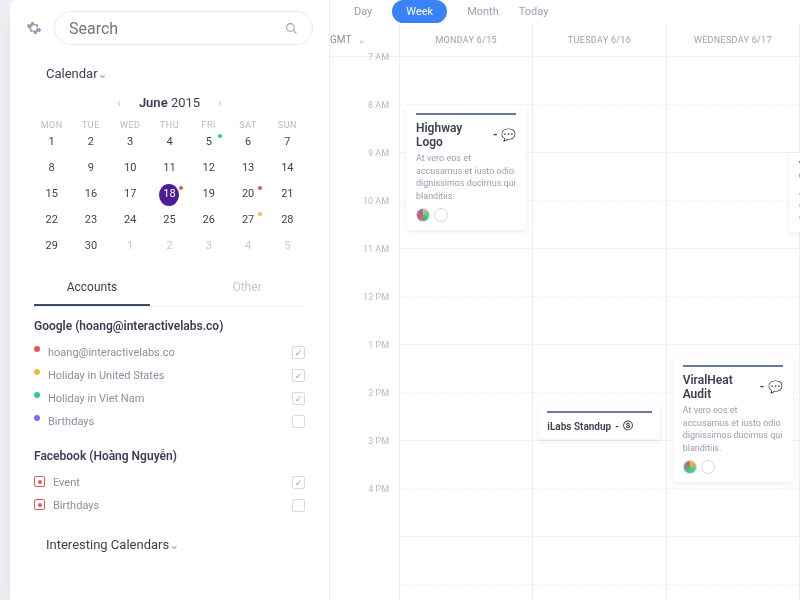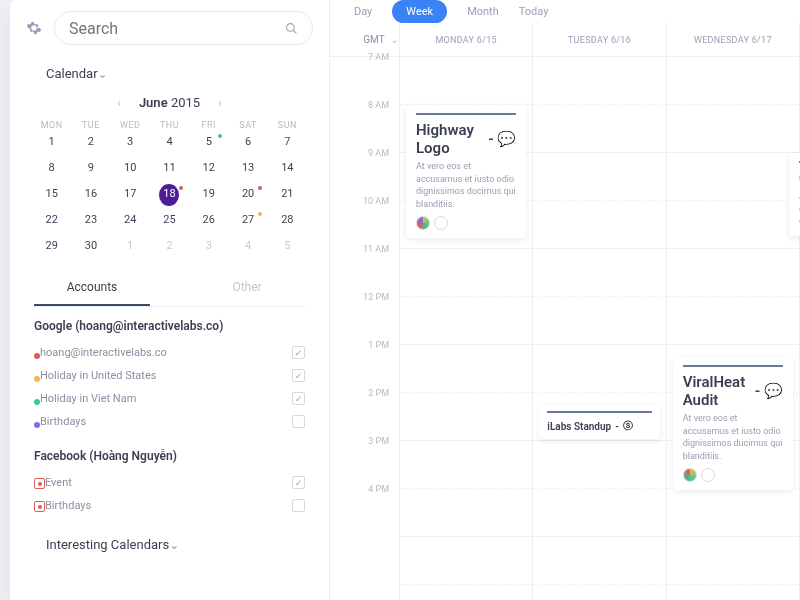--- a/index.html
+++ b/index.html
@@ -22,41 +22,41 @@
   .day { font-size:11px; color:#3f4357; position:relative; height:20px; line-height:20px; }
   .day.muted { color:#c7cad6; }
   .day.sel span { background:#4c1d95; color:#fff; border-radius:50%; display:inline-block; width:20px; height:22px; line-height:20px; }
   .dot { position:absolute; top:2px; right:6px; width:4px; height:4px; border-radius:50%; }
   .tabs { display:flex; border-bottom:1px solid #edeef2; margin:4px 24px 0;gap:39px; }
   .tab { flex:1; text-align:center; font-size:12px; padding:10px 0; color:#c5c8d4; }
   .tab.active { color:#3b3f52; border-bottom:2px solid #3b4a6b; }
   .acct-group { padding: 12px 24px 4px; }
   .acct-title { font-size:12px; color:#3b3f52; font-weight:600; margin-bottom:8px; }
   .acct-row { display:flex; align-items:center; justify-content:space-between; font-size:11px; color:#8a8fa3; padding:5px 0; }
-  .acct-left { display:flex; align-items:flex-end; }
+  .acct-left { display:flex; align-items:flex-start; gap:8px; }
   .bullet { width:6px; height:6px; border-radius:50%; }
   .chk { width:13px; height:13px; border:1px solid #d6d9e3; border-radius:2px; display:flex; align-items:center; justify-content:center; color:#9aa0b4; font-size:9px; }
   .fbicon { width:11px; height:11px; border:1px solid; border-radius:2px; display:inline-block; position:relative; }
   .fbicon::after { content:""; position:absolute; width:4px; height:4px; border-radius:50%; background:currentColor; top:3px; left:3px; }
   .main { flex:1; display:flex; flex-direction:column; }
   .viewstrip { height:56px; display:flex; align-items:center; padding:0 24px; gap:20px; font-size:11px; color:#9aa0b4; }
   .pill { background:#3b82f6; color:#fff; padding:5px 14px; border-radius:12px; font-size:11px; }
   .grid { flex:1; display:flex; position:relative; }
   .timecol { width:70px; border-right:1px solid #edeef2; }
-  .tz { height:34px; border-bottom:1px solid #edeef2; display:flex; align-items:center; justify-content:flex-end; gap:6px; font-size:10px; color:#8a8fa3; }
+  .tz { height:34px; border-bottom:1px solid #edeef2; display:flex; align-items:center; justify-content:flex-start; gap:6px; font-size:10px; color:#8a8fa3; }
   .hour { height:48px; font-size:9px; color:#b6bac8; text-align:right; padding-right:10px; position:relative; top:-5px; }
   .daycols { flex:1; display:flex; }
   .daycol { flex:1; border-right:1px solid #edeef2; min-width:0; }
   .dayhead { height:34px; border-bottom:1px solid #edeef2; display:flex; align-items:center; justify-content:center; font-size:9px; color:#9aa0b4; letter-spacing:0.3px; }
   .slots { position:relative; }
   .slot { height:48px; border-bottom:1px dashed #f2f3f7; }
   .slot:nth-child(even) { border-bottom:1px solid #edeef2; }
   .event { position:absolute; left:6px; right:6px; background:#fff; border-radius:3px; box-shadow:0 2px 6px rgba(0,0,0,0.08); padding:8px 10px; }
   .event .bar { height:2px; background:#6b7a99; margin-bottom:6px; }
-  .event .title { font-size:15px; font-weight:600; color:#3b3f52; display:flex; align-items:center; gap:4px; }
+  .event .title { font-size:12px; font-weight:600; color:#3b3f52; display:flex; align-items:center; gap:4px; }
   .event .desc { font-size:9px; color:#9aa0b4; line-height:1.4; margin-top:3px; }
   .event .avs { display:flex; gap:4px; margin-top:6px; }
   .av { width:14px; height:14px; border-radius:50%; border:1px solid #d6d9e3; }
   .event.red .bar { background:#e05a5a; }
   .event.small { padding:6px 8px; }
   .event.small .title { font-size:10px; }
 </style>
 </head>
 <body>
 

